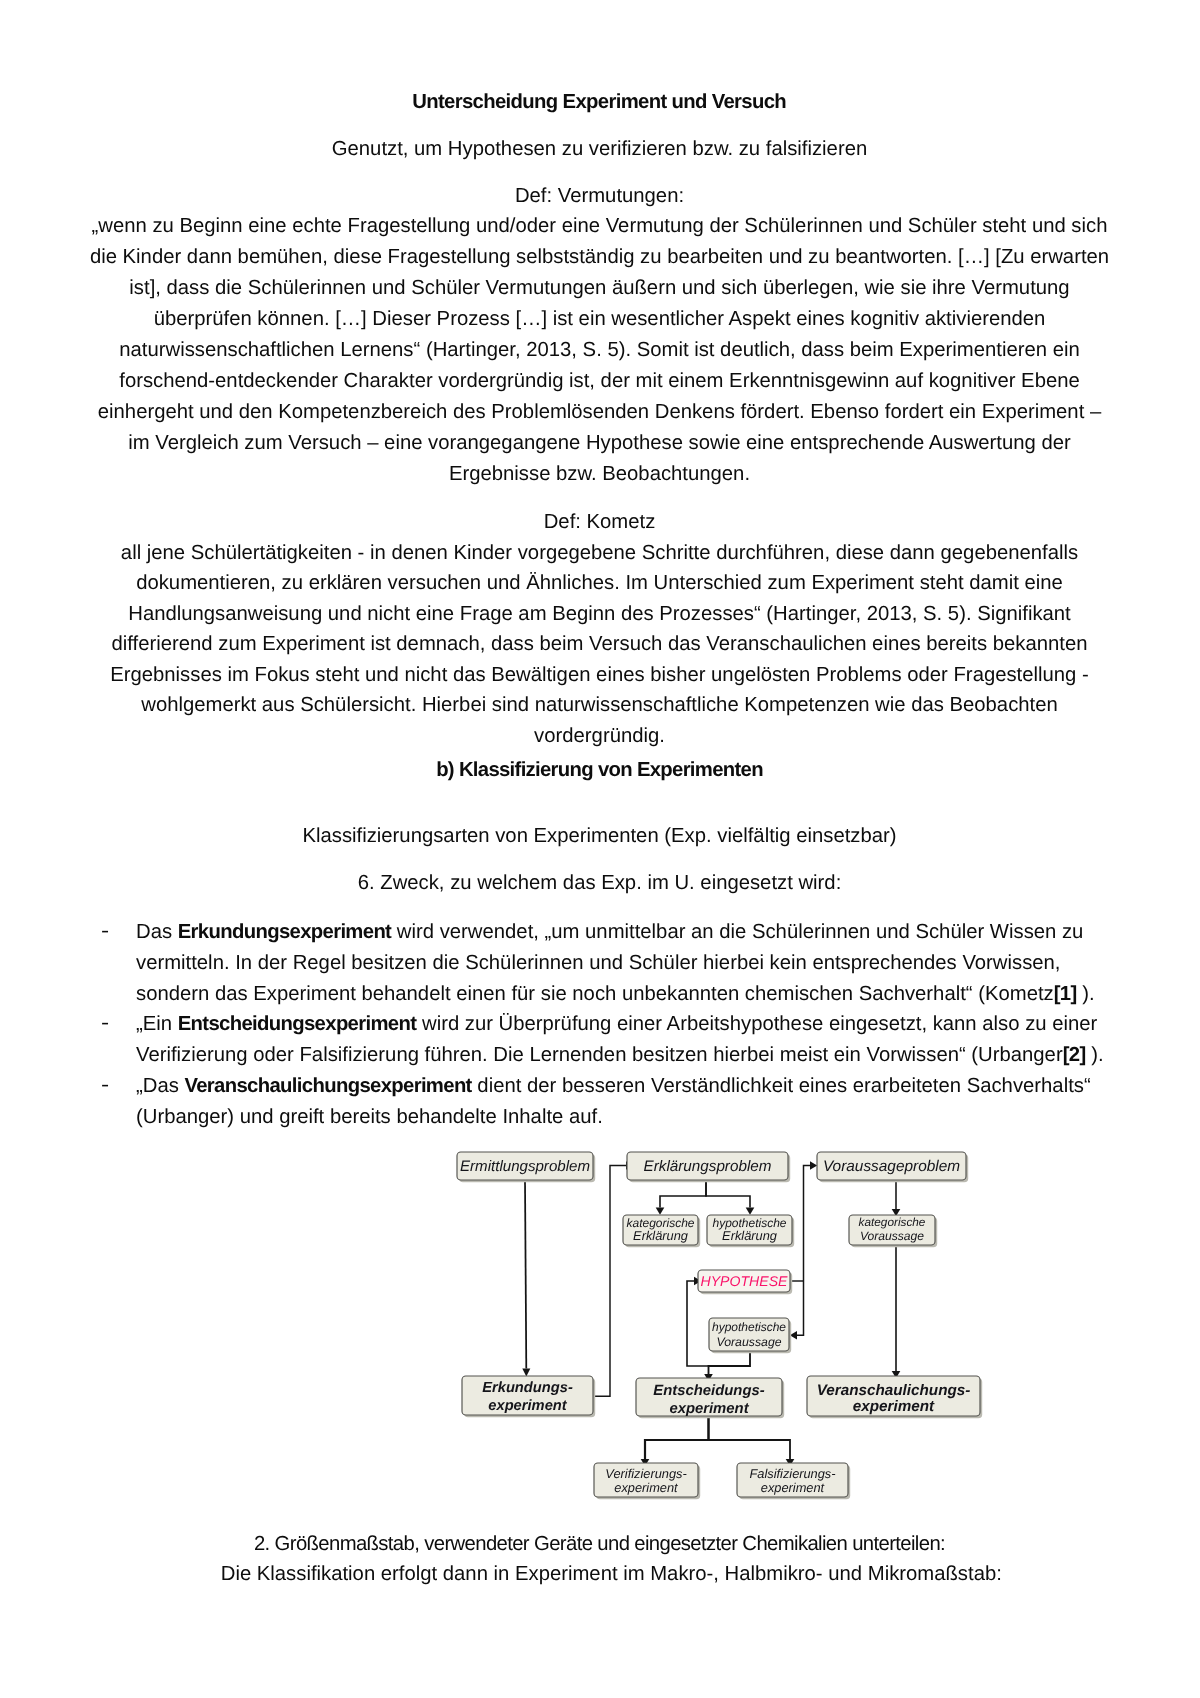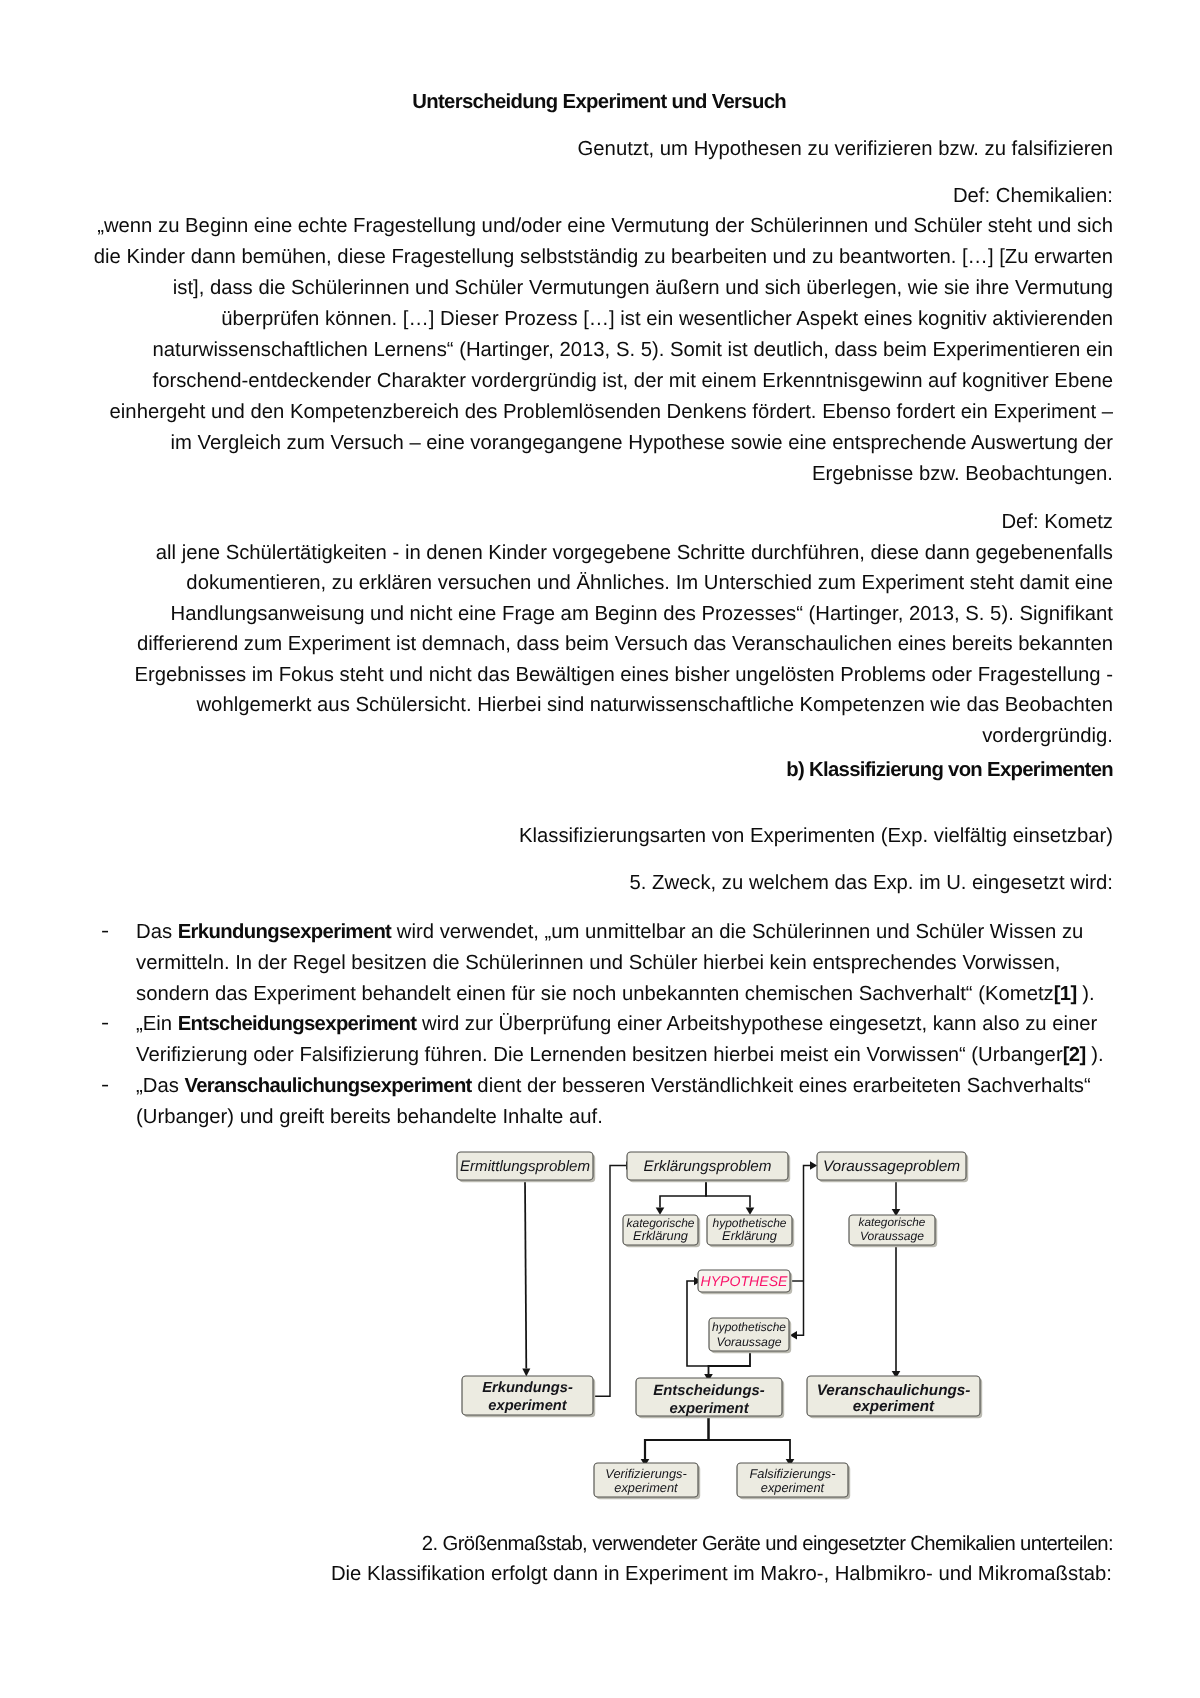--- a/index.html
+++ b/index.html
@@ -7,44 +7,44 @@
   body{
     width:1200px;height:1698px;background:#ffffff;
     font-family:"Liberation Sans",sans-serif;
     color:#0d0d0d;
     -webkit-font-smoothing:antialiased;
     text-rendering:geometricPrecision;
   }
   .page{position:relative;width:1200px;height:1698px;overflow:hidden;}
   .col{position:absolute;left:86px;top:0;width:1027px;}
   .blk{position:absolute;left:0;width:1027px;font-size:20.3px;line-height:31px;
-       margin:0;text-align:right;}
+       margin:0;text-align:center;}
   .title{text-align:center;font-weight:bold;letter-spacing:-0.65px;text-indent:-0.65px;}
   b{font-weight:bold;letter-spacing:-0.65px;}
   ul.bl{list-style:none;margin:0;padding:0;position:absolute;left:0;width:1027px;}
   ul.bl li{position:relative;padding-left:50px;font-size:20.3px;line-height:30.75px;width:977px;}
   ul.bl li .dash{position:absolute;left:15px;top:-1px;display:inline-block;transform:scaleX(1.2);transform-origin:left center;}
   .figwrap{position:absolute;left:353px;width:600px;height:400px;font-style:italic;}
   .figwrap svg{display:block;}
   .fignode text{font-family:"Liberation Sans",sans-serif;letter-spacing:normal;}
 </style>
 </head>
 <body>
 
 <div class="page">
   <div class="col">
     <div class="blk title" style="top:87px">Unterscheidung Experiment und Versuch</div>
     <p class="blk" style="top:134px">Genutzt, um Hypothesen zu verifizieren bzw. zu falsifizieren</p>
-    <p class="blk" style="top:181px">Def: Chemikalien:</p>
+    <p class="blk" style="top:181px">Def: Vermutungen:</p>
     <p class="blk" style="top:211px">„wenn zu Beginn eine echte Fragestellung und/oder eine Vermutung der Schülerinnen und Schüler steht und sich die Kinder dann bemühen, diese Fragestellung selbstständig zu bearbeiten und zu beantworten. […] [Zu erwarten ist], dass die Schülerinnen und Schüler Vermutungen äußern und sich überlegen, wie sie ihre Vermutung überprüfen können. […] Dieser Prozess […] ist ein wesentlicher Aspekt eines kognitiv aktivierenden naturwissenschaftlichen Lernens“ (Hartinger, 2013, S. 5). Somit ist deutlich, dass beim Experimentieren ein forschend-entdeckender Charakter vordergründig ist, der mit einem Erkenntnisgewinn auf kognitiver Ebene einhergeht und den Kompetenzbereich des Problemlösenden Denkens fördert. Ebenso fordert ein Experiment – im Vergleich zum Versuch – eine vorangegangene Hypothese sowie eine entsprechende Auswertung der Ergebnisse bzw. Beobachtungen.</p>
     <p class="blk" style="top:507px">Def: Kometz</p>
     <p class="blk" style="top:537.5px;line-height:30.55px">all jene Schülertätigkeiten - in denen Kinder vorgegebene Schritte durchführen, diese dann gegebenenfalls dokumentieren, zu erklären versuchen und Ähnliches. Im Unterschied zum Experiment steht damit eine Handlungsanweisung und nicht eine Frage am Beginn des Prozesses“ (Hartinger, 2013, S. 5). Signifikant differierend zum Experiment ist demnach, dass beim Versuch das Veranschaulichen eines bereits bekannten Ergebnisses im Fokus steht und nicht das Bewältigen eines bisher ungelösten Problems oder Fragestellung - wohlgemerkt aus Schülersicht. Hierbei sind naturwissenschaftliche Kompetenzen wie das Beobachten vordergründig.</p>
     <p class="blk" style="top:755px;font-weight:bold;letter-spacing:-0.68px">b) Klassifizierung von Experimenten</p>
     <p class="blk" style="top:821px">Klassifizierungsarten von Experimenten (Exp. vielfältig einsetzbar)</p>
-    <p class="blk" style="top:867.7px">5. Zweck, zu welchem das Exp. im U. eingesetzt wird:</p>
+    <p class="blk" style="top:867.7px">6. Zweck, zu welchem das Exp. im U. eingesetzt wird:</p>
     <ul class="bl" style="top:917px" id="bullets">
         <li><span class="dash">-</span><span>Das </span><b>Erkundungsexperiment</b><span> wird verwendet, „um unmittelbar an die Schülerinnen und Schüler Wissen zu vermitteln. In der Regel besitzen die Schülerinnen und Schüler hierbei kein entsprechendes Vorwissen, sondern das Experiment behandelt einen für sie noch unbekannten chemischen Sachverhalt“ (Kometz</span><b>[1]</b><span> ).</span></li>
         <li><span class="dash">-</span><span>„Ein </span><b>Entscheidungsexperiment</b><span> wird zur Überprüfung einer Arbeitshypothese eingesetzt, kann also zu einer Verifizierung oder Falsifizierung führen. Die Lernenden besitzen hierbei meist ein Vorwissen“ (Urbanger</span><b>[2]</b><span> ).</span></li>
         <li><span class="dash">-</span><span>„Das </span><b>Veranschaulichungsexperiment</b><span> dient der besseren Verständlichkeit eines erarbeiteten Sachverhalts“ (Urbanger) und greift bereits behandelte Inhalte auf.</span></li>
       </ul>
     <div class="figwrap" style="top:1140px" id="figwrap">
         <svg width="560" height="380" viewBox="0 0 560 380">
           <g>
             <g>
               <path d="M86 40L87.29999999999995 228.5" fill="none" stroke="#141414" stroke-width="1.75" stroke-linecap="butt" stroke-linejoin="miter"></path>

